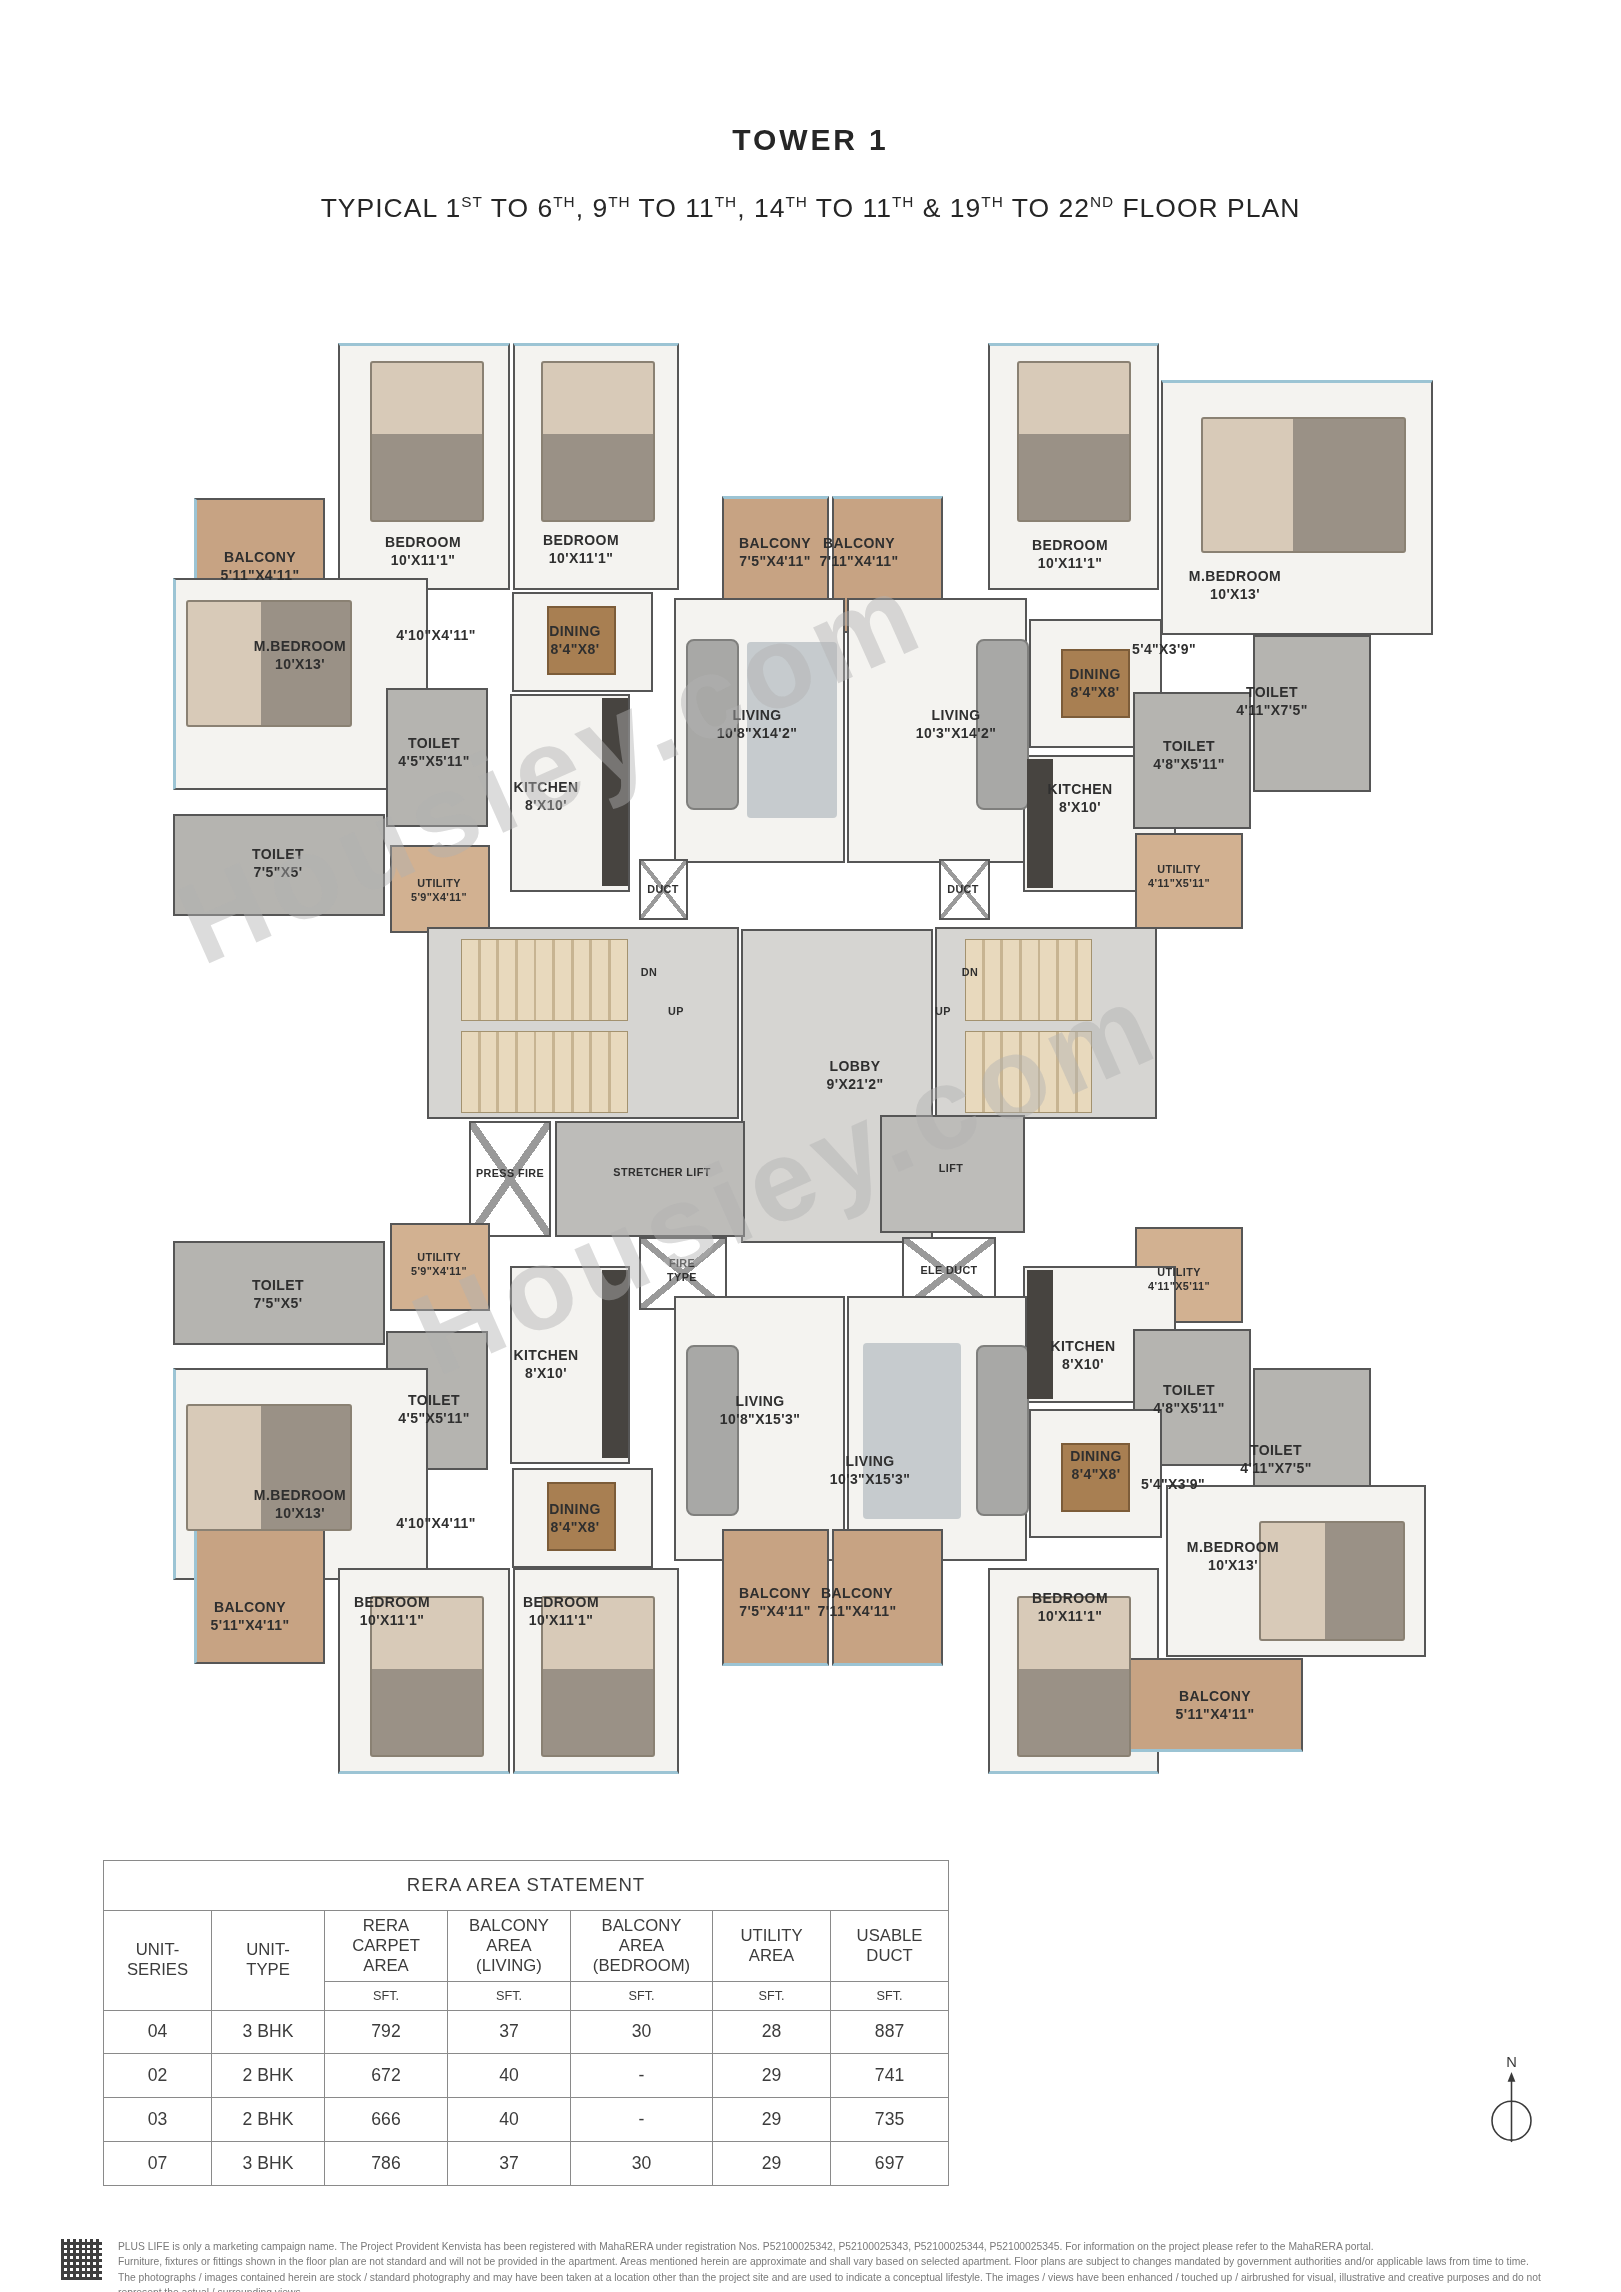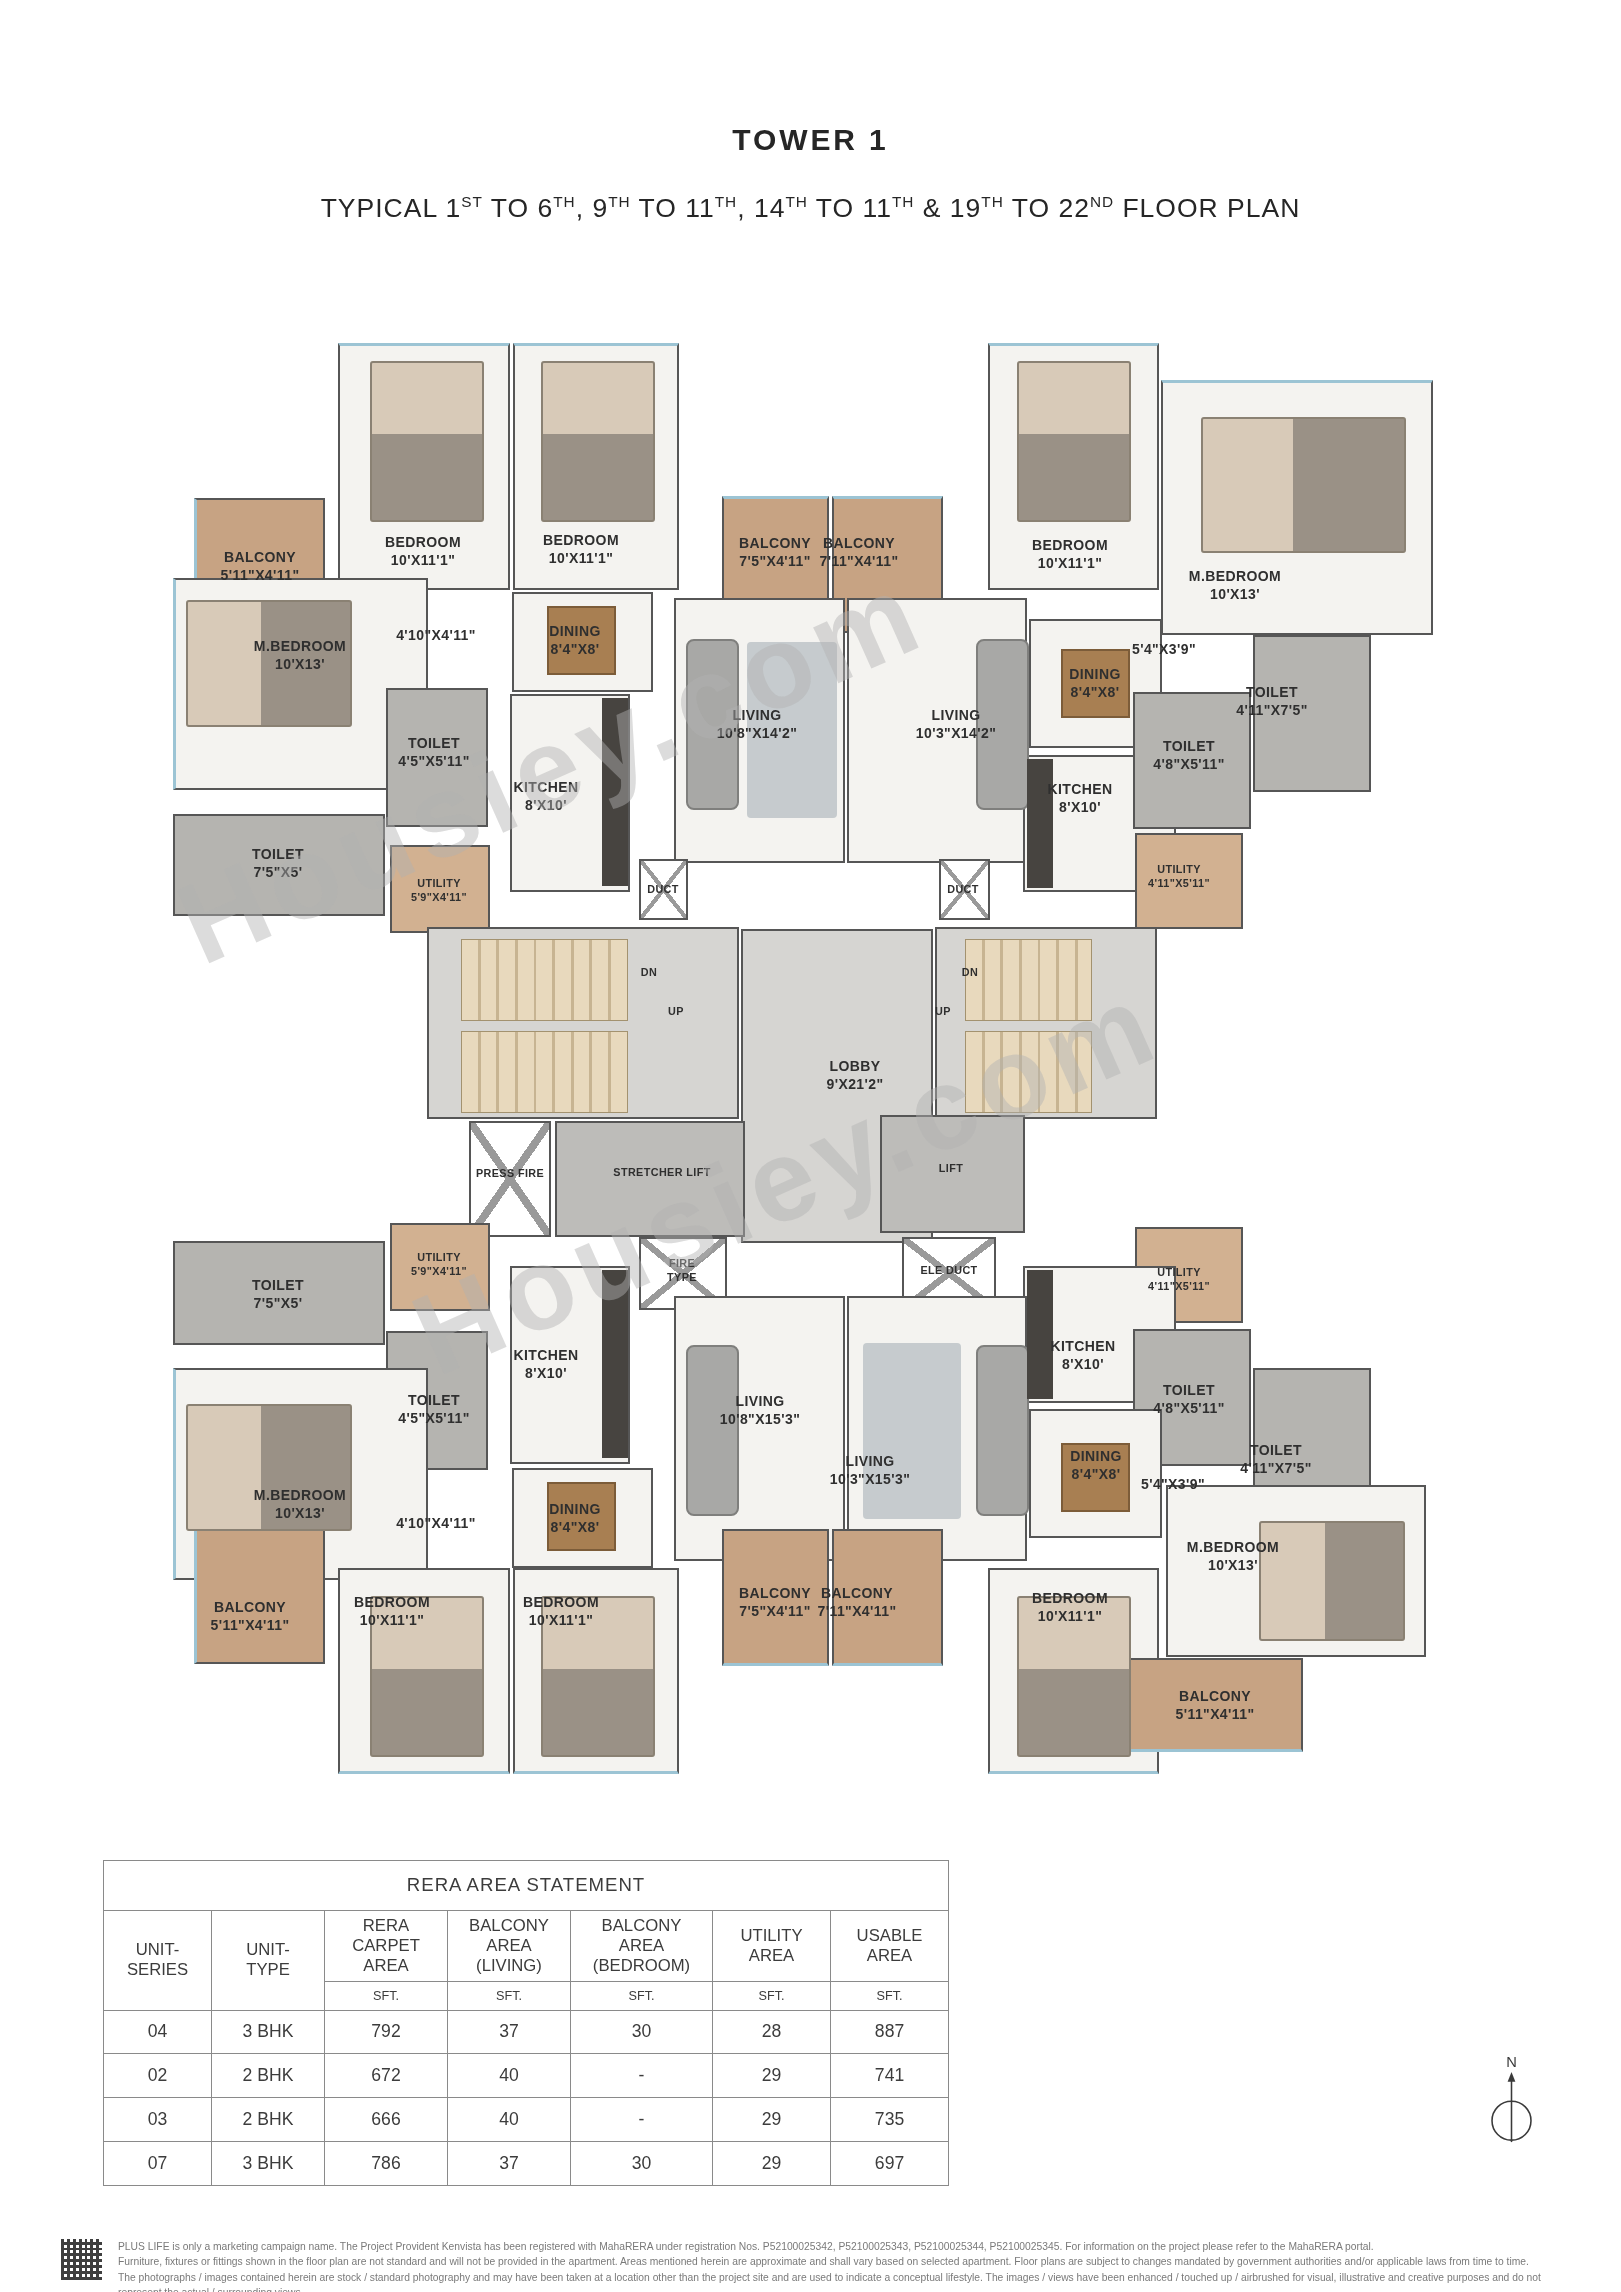--- a/index.html
+++ b/index.html
@@ -393,21 +393,21 @@
 AREA</th>
       <th>BALCONY
 AREA
 (LIVING)</th>
       <th>BALCONY
 AREA
 (BEDROOM)</th>
       <th>UTILITY
 AREA</th>
       <th>USABLE
-AREA</th>
+DUCT</th>
     </tr>
     <tr class="sft">
       <td>SFT.</td>
       <td>SFT.</td>
       <td>SFT.</td>
       <td>SFT.</td>
       <td>SFT.</td>
     </tr>
   </thead>
   <tbody>

